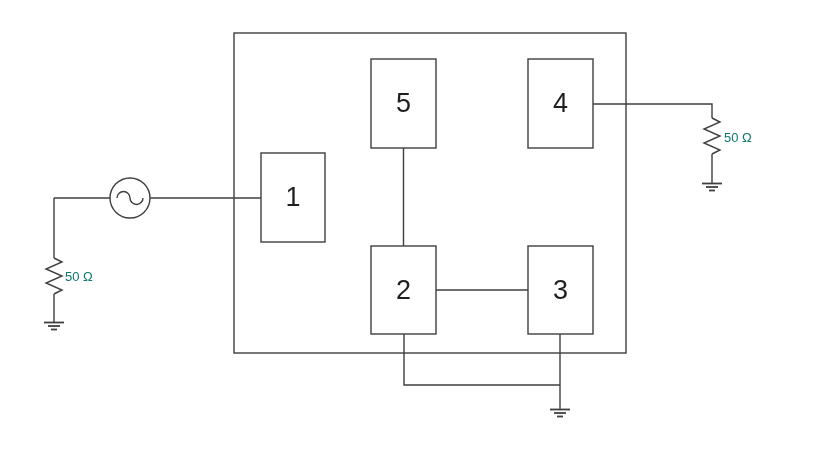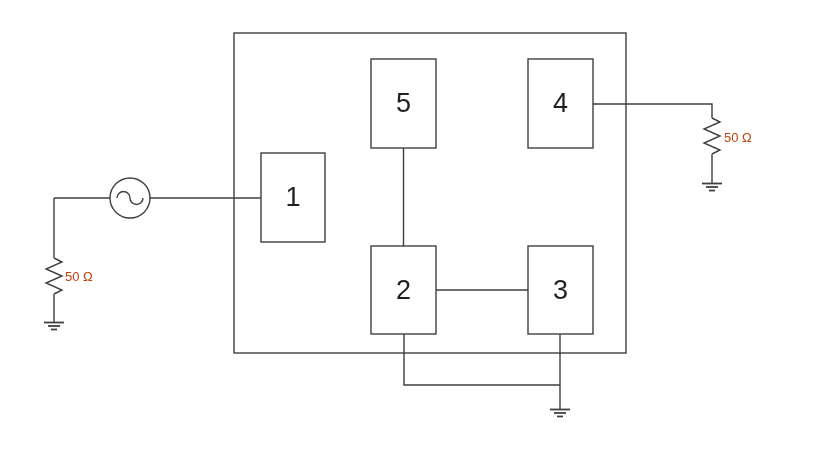--- a/index.html
+++ b/index.html
@@ -26,21 +26,21 @@
     align-items: center;
     justify-content: center;
     font-size: 27px;
     color: #1f1f1f;
     letter-spacing: 0;
     user-select: none;
   }
   .res-label {
     position: absolute;
     font-size: 13px;
-    color: #c2410c;
+    color: #0f766e;
     white-space: nowrap;
     user-select: none;
   }
 </style>
 </head>
 <body>
 
 <div class="stage">
 
   <svg width="814" height="472" viewBox="0 0 814 472">

